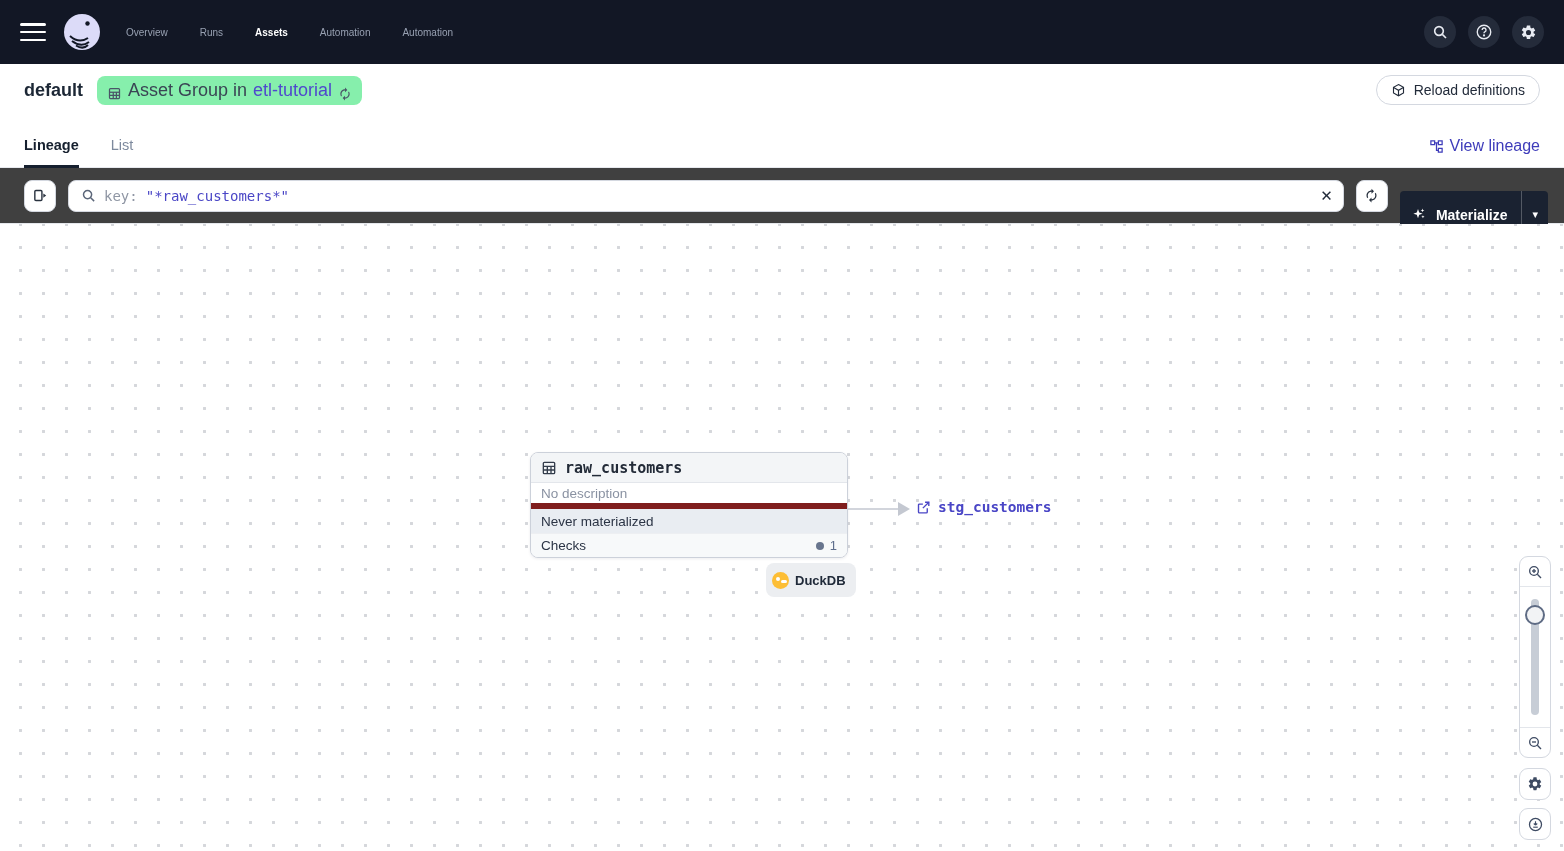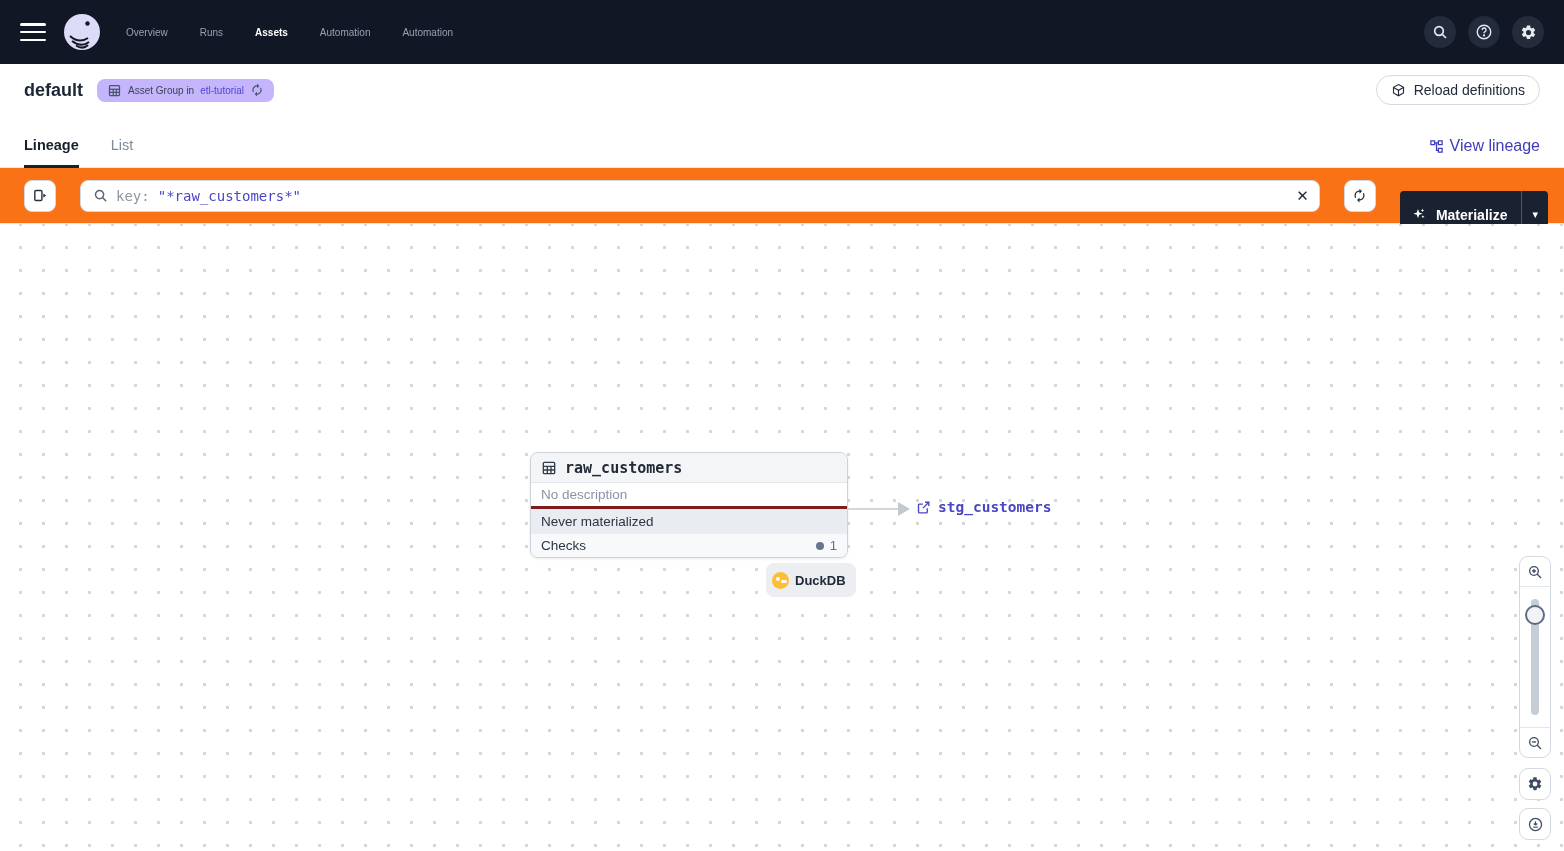--- a/index.html
+++ b/index.html
@@ -24,40 +24,40 @@
   .navcircle {
     width:32px; height:32px; border-radius:50%; background:#242b3a; color:#e8ebf2;
     display:flex; align-items:center; justify-content:center; cursor:pointer;
     font-size:15px; font-weight:600;
   }
   .navcircle svg { display:block; }
   
   .pageheader { height:52px; display:flex; align-items:center; padding:0 24px; background:#fff; }
   .page-title { font-size:18px; font-weight:700; color:#1c2735; margin-right:14px; }
   .group-badge {
-    display:inline-flex; align-items:center; gap:6px; background:#c4b5fd;
-    border-radius:8px; padding:4px 10px; font-size:10px; color:#3a4554;
+    display:inline-flex; align-items:flex-end; gap:6px; background:#86efac;
+    border-radius:8px; padding:4px 10px; font-size:18px; color:#3a4554;
   }
   .group-badge .link { color:#4f48cd; cursor:pointer; }
   .group-badge svg { color:#4a5567; }
   .sync-mini { color:#5b6679; cursor:pointer; display:flex; }
   .reload-btn {
     margin-left:auto; display:inline-flex; align-items:center; gap:8px;
     border:1px solid #d4d8e0; border-radius:16px; padding:6px 14px; background:#fff;
     font-size:14px; font-weight:500; color:#222b3a; cursor:pointer;
   }
   
   .tabsrow { height:52px; display:flex; align-items:flex-end; padding:0 24px; border-bottom:1px solid #e7e9ee; background:#fff; position:relative;}
   .tab { font-size:14.5px; padding:0 0 14px 0; margin-right:24px; cursor:pointer; position:relative; }
   .tab.active { color:#16202f; font-weight:700; }
   .tab.active::after { content:""; position:absolute; left:0; right:0; bottom:-1px; height:3px; background:#16202f; }
   .tab.inactive { color:#7d899d; font-weight:500;margin-left:8px; }
   .view-lineage { margin-left:auto; display:flex; align-items:center; gap:6px; color:#3e3cba; font-size:16px; cursor:pointer; padding-bottom:12px; }
   
-  .toolbar { height:56px; display:flex; align-items:center; padding:0 16px 0 24px; gap:24px; border-bottom:1px solid #e5e8ec; background:#f97316; }
+  .toolbar { height:56px; display:flex; align-items:center; padding:0 16px 0 24px; gap:12px; border-bottom:1px solid #e5e8ec; background:#404040; }
   .icon-btn {
     width:32px; height:32px; border:1px solid #d4d8e0; border-radius:8px; background:#fff;
     display:flex; align-items:center; justify-content:center; cursor:pointer; color:#29323f;
     flex:0 0 auto;
   }
   .searchbox {
     flex:1; height:32px; border:1px solid #d4d8e0; border-radius:8px; background:#fff;
     display:flex; align-items:center; padding:0 10px 0 12px; gap:8px;
     font-family:"DejaVu Sans Mono","Liberation Mono",monospace; font-size:14px;
     cursor:text;
@@ -82,21 +82,21 @@
     position:absolute; left:530px; top:228px; width:318px;
     background:#fff; border:1px solid #ccd1da; border-radius:8px;
     box-shadow:0 1px 3px rgba(20,30,50,.08); cursor:pointer; overflow:hidden;
   }
   .an-header {
     display:flex; align-items:center; gap:8px; height:30px; padding:0 10px;
     background:#f3f5f7; border-bottom:1px solid #e3e6eb;
     font-family:"DejaVu Sans Mono","Liberation Mono",monospace; font-size:15px; font-weight:700; color:#232b38;
   }
   .an-header svg { color:#333c4b; flex:0 0 auto; }
-  .an-desc { height:26px; display:flex; align-items:center; padding:0 10px; font-size:13.5px; color:#8a92a2; border-bottom:3px solid #7f1d1d; }
+  .an-desc { height:26px; display:flex; align-items:center; padding:0 10px; font-size:13.5px; color:#8a92a2; border-bottom:6px solid #7f1d1d; }
   .an-status { height:24px; display:flex; align-items:center; padding:0 10px; font-size:13.5px; color:#2b3445; background:#e9edf2; }
   .an-checks { height:24px; display:flex; align-items:center; padding:0 10px; font-size:13.5px; color:#2b3445; background:#f7f9fa; border-top:1px solid #edeff2; }
   .an-checks .spacer { flex:1; }
   .check-dot { width:8px; height:8px; border-radius:50%; background:#68758e; margin-right:6px; }
   .check-count { color:#5e6e8c; font-size:13px; }
   .kind-badge {
     position:absolute; left:766px; top:339px; height:34px;
     display:inline-flex; align-items:center; gap:6px; padding:0 10px 0 6px;
     background:#eceef1; border-radius:8px; cursor:pointer;
   }

